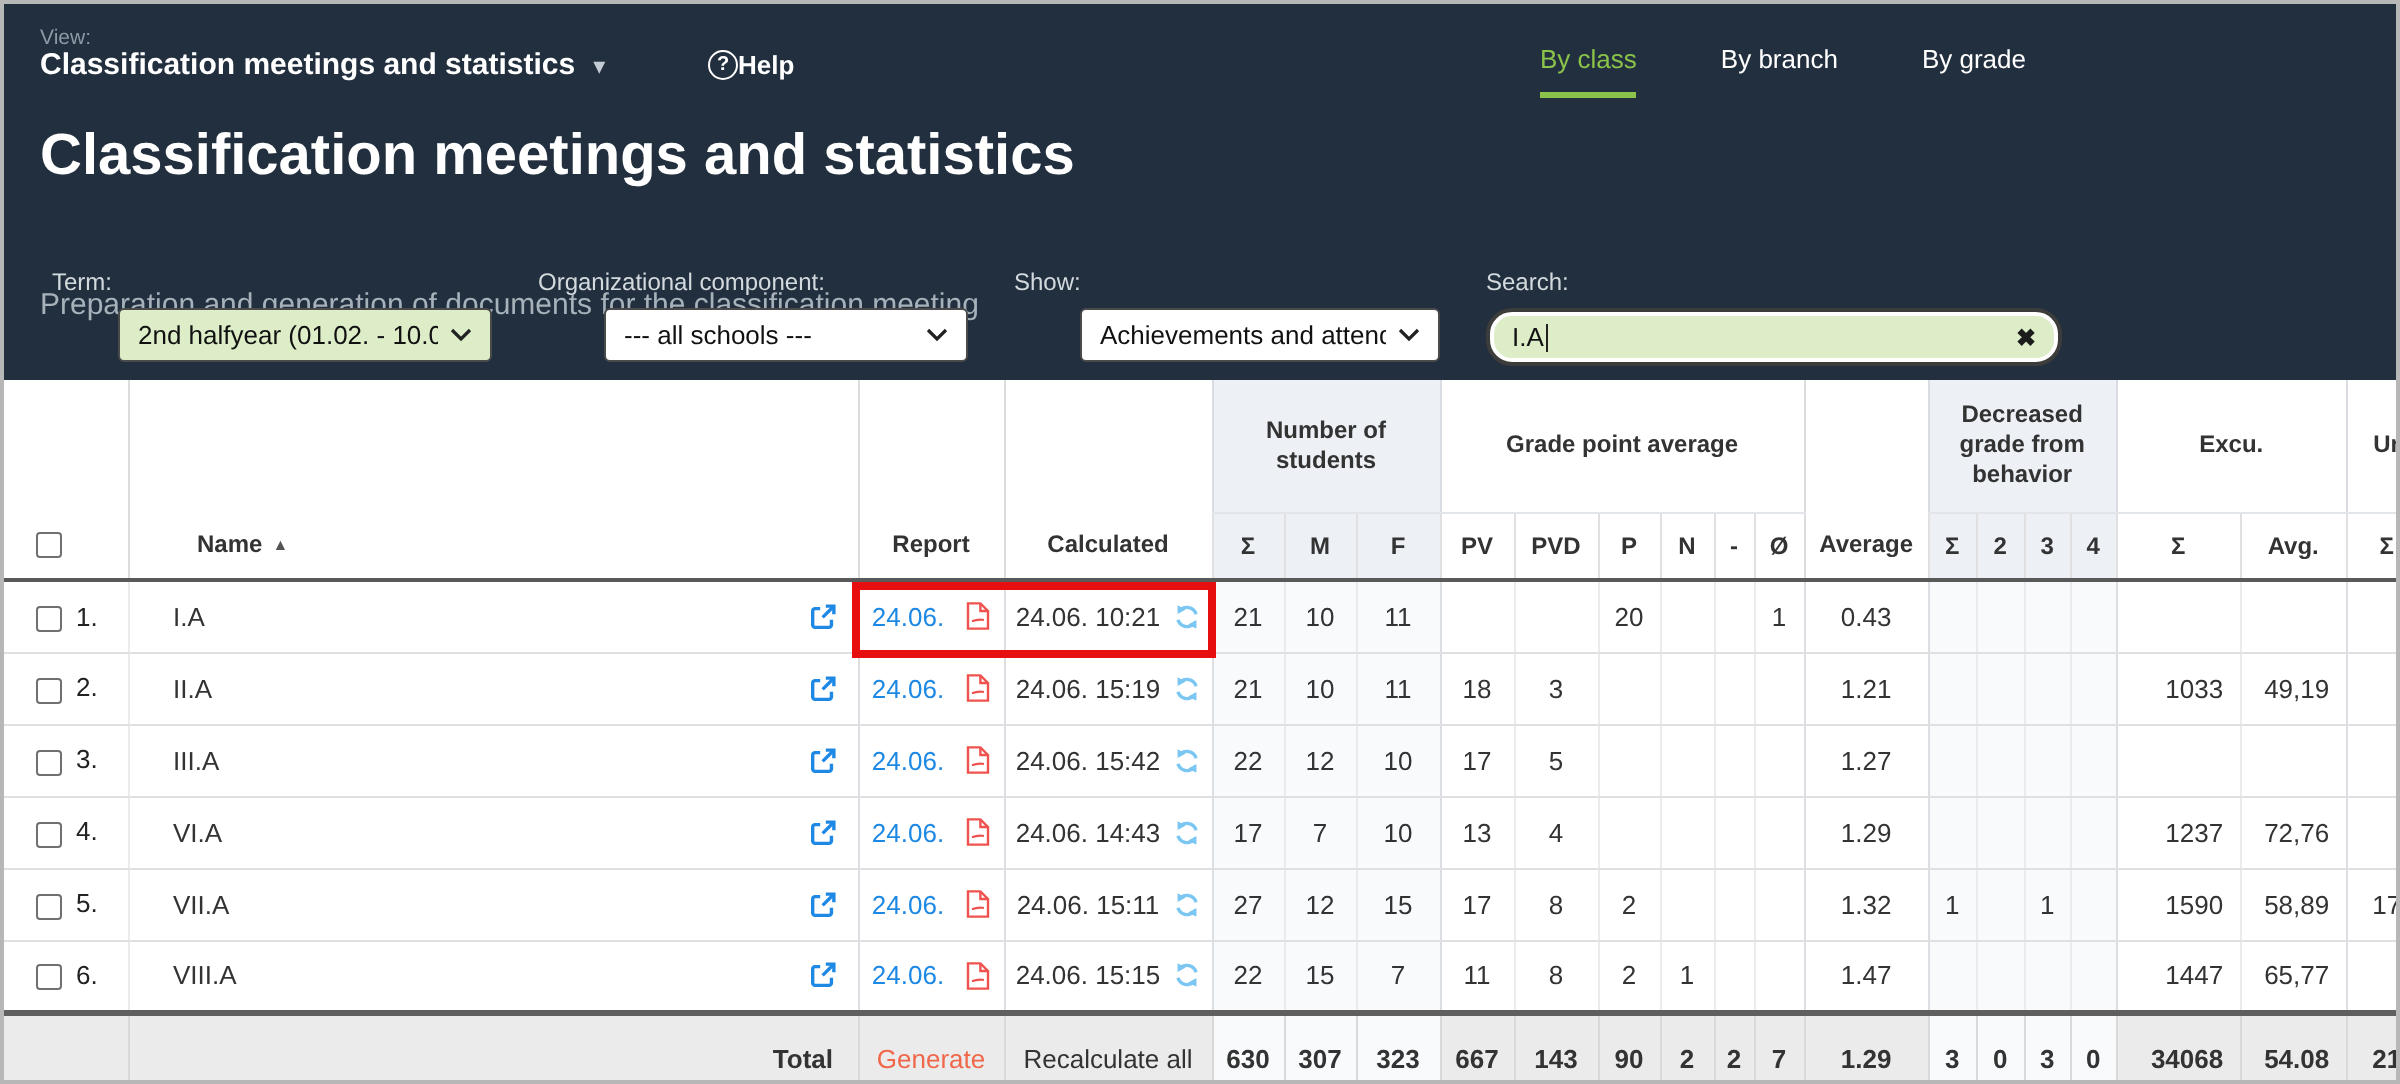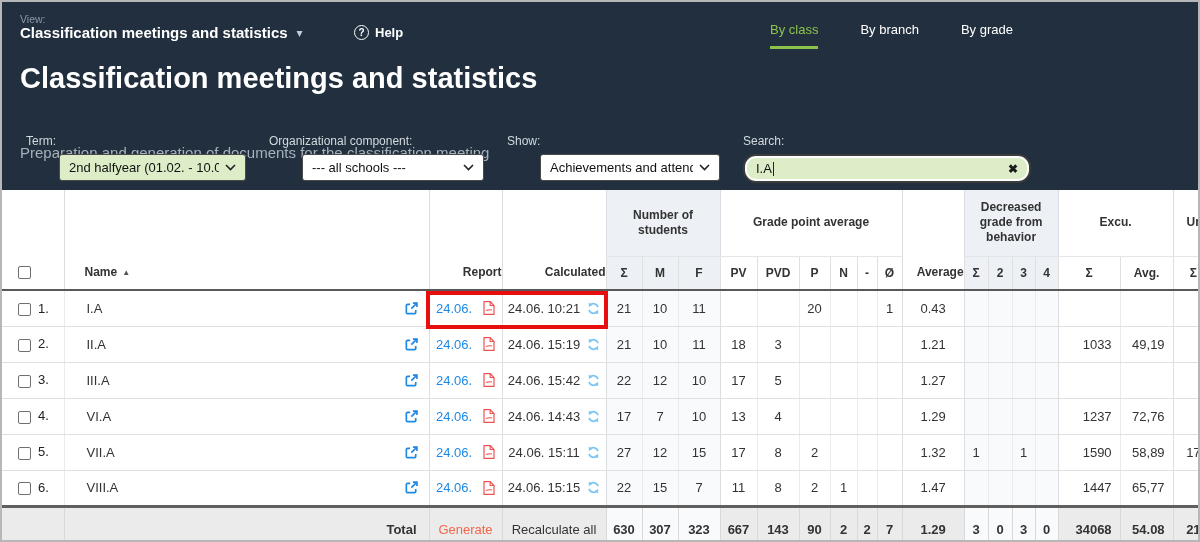--- a/index.html
+++ b/index.html
@@ -13,21 +13,21 @@
   }
   
   .topbar { position:absolute; left:0; top:0; width:1196px; height:188px; background:#222f3e; }
   .view-label { position:absolute; left:18px; top:11px; font-size:10.5px; color:#8d99a5; }
   .view-switch { position:absolute; left:18px; top:22px; display:flex; align-items:center; cursor:pointer; }
   .view-switch .vtitle { font-size:15px; font-weight:bold; color:#fff; }
   .view-switch .caret { color:#c3ccd4; font-size:12px; margin-left:9px; }
   .help { position:absolute; left:352px; top:23px; display:flex; align-items:center; cursor:pointer; }
   .help-circle { width:15px; height:15px; border:1.5px solid #fff; border-radius:50%; color:#fff;
     font-size:10px; font-weight:bold; display:flex; align-items:center; justify-content:center; }
-  .help-text { color:#fff; font-size:13px; font-weight:bold; margin-left:6px; }
+  .help-text { color:#fff; font-size:13px; font-weight:bold; }
   .tabs { position:absolute; left:768px; top:20px; display:flex; }
   .tab { font-size:13px; color:#fff; margin-right:42px; padding-bottom:9px; cursor:pointer; }
   .tab.active { color:#8bc34a; border-bottom:3px solid #8bc34a; }
   .page-title { position:absolute; left:18px; top:60px; font-size:29px; font-weight:bold; color:#fff; }
   .page-subtitle { position:absolute; left:18px; top:102px; font-size:15px; color:#a6b1ba;margin-top:40px; }
   
   .filters { position:absolute; left:24px; top:132px; display:flex; align-items:flex-start; }
   .filter { margin-right:23px; }
   .filter-label { display:block; font-size:12px; color:#d3dade; margin-bottom:6px; }
   .control { height:27px; background:#fff; border:1px solid #4a4a4a; border-radius:3px;
@@ -46,23 +46,23 @@
   .table-wrap { position:absolute; left:0; top:188px; width:1196px; height:350px; overflow:hidden; background:#fff; }
   table { border-collapse:collapse; table-layout:fixed; width:1211px; font-size:13px; color:#333; }
   th, td { overflow:hidden; white-space:nowrap; }
   thead th { font-weight:bold; font-size:12px; color:#333; }
   .group-row { height:66px; }
   .group-row .grp { vertical-align:middle; text-align:center; border-left:1px solid #d9dde3;
     border-bottom:1px solid #e2e6ea; padding:0 4px; white-space:normal; line-height:1.25; }
   .group-row .grp.band { background:#edf1f6; }
   .group-row .grp.clip { text-align:left; padding-left:13px; white-space:nowrap; }
   th.vspan { vertical-align:bottom; padding-bottom:10px; border-left:1px solid #dcdcdc;
-    border-bottom:2px solid #595959; text-align:right; }
+    border-bottom:2px solid #595959; text-align:center; }
   th.th-check { text-align:left; padding-left:16px; border-left:none; }
-  th.th-name { text-align:left; padding-left:20px; }
+  th.th-name { text-align:left; padding-left:34px; }
   .sort-asc { font-size:8px; color:#555; margin-left:5px; vertical-align:1px; }
   .sub-row th { height:34px; vertical-align:middle; text-align:center;
     border-left:1px solid #e0e0e0; border-bottom:2px solid #595959; }
   .sub-row th.band { background:#edf1f6; }
   tbody td { height:36px; border-bottom:1px solid #e0e0e0; border-left:1px solid #ebebeb; text-align:center; }
   tbody td.gb { border-left-color:#dbdfe4; }
   td.check, tfoot td.check { text-align:left; padding-left:16px; border-left:none; }
   td.name-cell { text-align:left; padding:0 10px 0 22px; }
   .name-flex { display:flex; align-items:center; }
   .name-flex .nm { flex:1; color:#333; }

